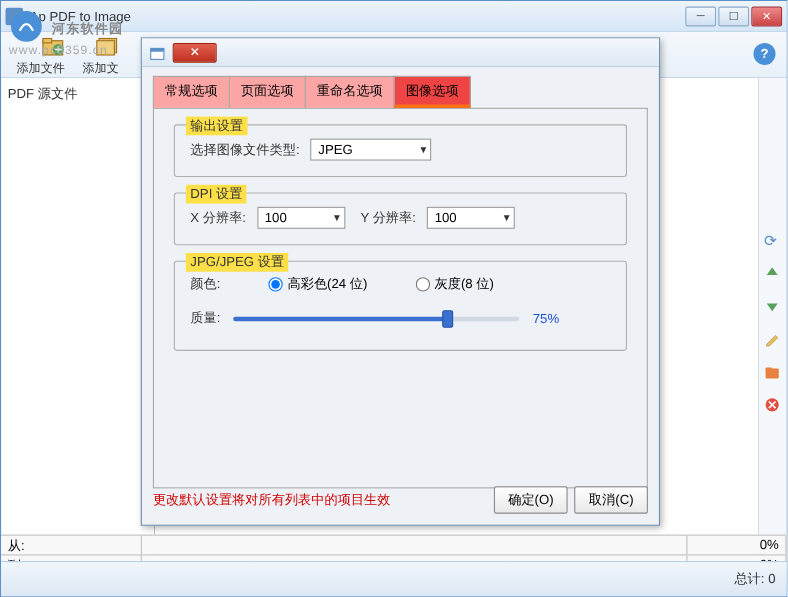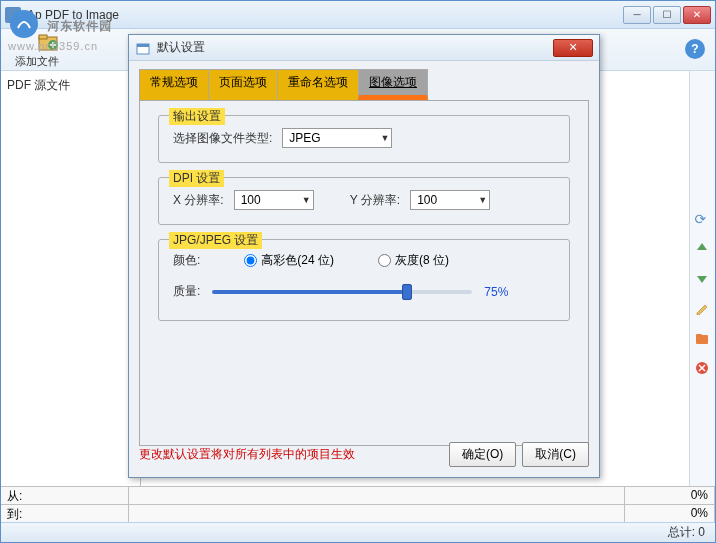--- a/index.html
+++ b/index.html
@@ -33,33 +33,33 @@
 .right-panel { width: 26px; background: #f4f8fc; border-left: 1px solid #d0d8e0; display: flex; flex-direction: column; align-items: center; padding-top: 140px; gap: 14px; }
 .side-icon { width: 16px; height: 16px; cursor: pointer; }
 
 
 .status-area { position: absolute; left: 0; right: 0; bottom: 0; }
 .status-row { display: flex; border-top: 1px solid #c0c0c0; height: 18px; background: #f8f8f8; font-size: 11px; }
 .status-row > div { padding: 1px 6px; border-right: 1px solid #c0c0c0; }
 .status-lbl { width: 128px; }
 .status-mid { flex: 1; }
 .status-pct { width: 90px; text-align: right; }
-.statusbar { position: absolute; left: 0; right: 0; bottom: 0; height: 20px; background: linear-gradient(#f0f6fc, #dce8f4); border-top: 1px solid #b8d0e8; display: flex; justify-content: flex-end; align-items: center; padding: 0 10px; color: #333; }
+.statusbar { position: absolute; left: 0; right: 0; bottom: 0; height: 32px; background: linear-gradient(#f0f6fc, #dce8f4); border-top: 1px solid #b8d0e8; display: flex; justify-content: flex-end; align-items: center; padding: 0 10px; color: #333; }
 
 
 .dialog { position: absolute; left: 128px; top: 34px; width: 472px; height: 444px; background: #eef2f6; border: 1px solid #7090b0; box-shadow: 2px 2px 6px rgba(0,0,0,0.3); z-index: 5; }
 .dialog-titlebar { height: 26px; background: linear-gradient(#f4f8fc, #dce8f4); border-bottom: 1px solid #c0d0e0; display: flex; align-items: center; padding: 0 6px; }
 .dialog-title-icon { width: 16px; height: 16px; margin-right: 6px; display: flex; align-items: center; justify-content: center; }
 .dialog-title { flex: 1; color: #333; }
 .dialog-close { width: 40px; height: 18px; background: linear-gradient(#e06050, #c03020); border: 1px solid #a02010; border-radius: 2px; color: #fff; display: flex; align-items: center; justify-content: center; cursor: pointer; font-size: 11px; }
 
 
 .tabs { display: flex; padding: 8px 10px 0 10px; gap: 0; }
-.tab { padding: 4px 10px; border: 1px solid #aaa; border-bottom: none; background: #eab308; cursor: pointer; margin-right: -1px; position: relative; }
-.tab.active { background: #a3a3a3; border-bottom: 5px solid #f97316; z-index: 2; text-decoration: underline; }
+.tab { padding: 4px 10px; border: 1px solid #aaa; border-bottom: none; background: #fca5a5; cursor: pointer; margin-right: -1px; position: relative; }
+.tab.active { background: #ef4444; border-bottom: 3px solid #f97316; z-index: 2; }
 .tab-body { margin: 0 10px 10px 10px; border: 1px solid #aaa; border-top: 1px solid #aaa; background: #eef2f6; padding: 14px 18px; height: 346px; }
 
 
 .fset { border: 1px solid #b0b0b0; border-radius: 3px; padding: 12px 14px 14px 14px; margin-bottom: 14px; position: relative; background: #eef2f6; }
 .fset-legend { position: absolute; top: -8px; left: 10px; background: #fde047; padding: 0 4px; color: #333; }
 .row { display: flex; align-items: center; gap: 10px; }
 .label { color: #333; }
 .select { width: 110px; height: 20px; border: 1px solid #999; background: #fff; display: flex; align-items: center; justify-content: space-between; padding: 0 2px 0 6px; cursor: pointer; }
 .select .arrow { font-size: 9px; color: #333; }
 .radio-row { display: flex; gap: 44px; margin-bottom: 14px; }
@@ -104,20 +104,29 @@
       <span class="tool-icon">
         <svg width="22" height="22">
             <rect x="2" y="6" width="18" height="13" fill="#e8c060" stroke="#a07020"></rect>
             <rect x="2" y="4" width="8" height="4" fill="#e8c060" stroke="#a07020"></rect>
             <circle cx="16" cy="14" r="5" fill="#5aa05a"></circle>
             <path d="M16 11v6M13 14h6" stroke="#fff" stroke-width="1.5"></path>
           </svg>
       </span>
       <span class="tool-label">添加文件</span>
     </div>
+    <div class="tool-btn">
+      <span class="tool-icon">
+        <svg width="22" height="22">
+            <rect x="4" y="4" width="16" height="13" fill="#e8c060" stroke="#a07020"></rect>
+            <rect x="2" y="6" width="16" height="13" fill="#f0d080" stroke="#a07020"></rect>
+          </svg>
+      </span>
+      <span class="tool-label">添加文</span>
+    </div>
     <div class="help-icon">?</div>
   </div>
 
   <div class="content">
     <div class="left-panel">
       <div class="left-header">PDF 源文件</div>
     </div>
     <div class="main-panel"></div>
     <div class="right-panel">
       <span class="side-icon ico-refresh">⟳</span>
@@ -170,21 +179,20 @@
 <div class="watermark2">www.pc0359.cn</div>
 
 <div class="dialog">
   <div class="dialog-titlebar">
     <span class="dialog-title-icon">
       <svg width="14" height="14">
           <rect x="1" y="3" width="12" height="10" fill="#fff" stroke="#5a8fc8"></rect>
           <rect x="1" y="3" width="12" height="3" fill="#5a8fc8"></rect>
         </svg>
     </span>
-    <span class="dialog-title">默认设置</span>
     <div class="dialog-close">✕</div>
   </div>
 
   <div class="tabs">
     <div class="tab">常规选项</div>
     <div class="tab">页面选项</div>
     <div class="tab">重命名选项</div>
     <div class="tab active">图像选项</div>
   </div>
 
@@ -202,21 +210,21 @@
     </div>
 
     <div class="fset">
       <span class="fset-legend">DPI 设置</span>
       <div class="row">
         <span class="label">X 分辨率:</span>
         <div class="select" style="width:80px;">
           <span>100</span>
           <span class="arrow">▼</span>
         </div>
-        <span class="label" style="margin-left:26px;">Y 分辨率:</span>
+        <span class="label" style="margin-left:4px;">Y 分辨率:</span>
         <div class="select" style="width:80px;">
           <span>100</span>
           <span class="arrow">▼</span>
         </div>
       </div>
     </div>
 
     <div class="fset" style="padding-bottom:20px;">
       <span class="fset-legend">JPG/JPEG 设置</span>
       <div class="radio-row">

